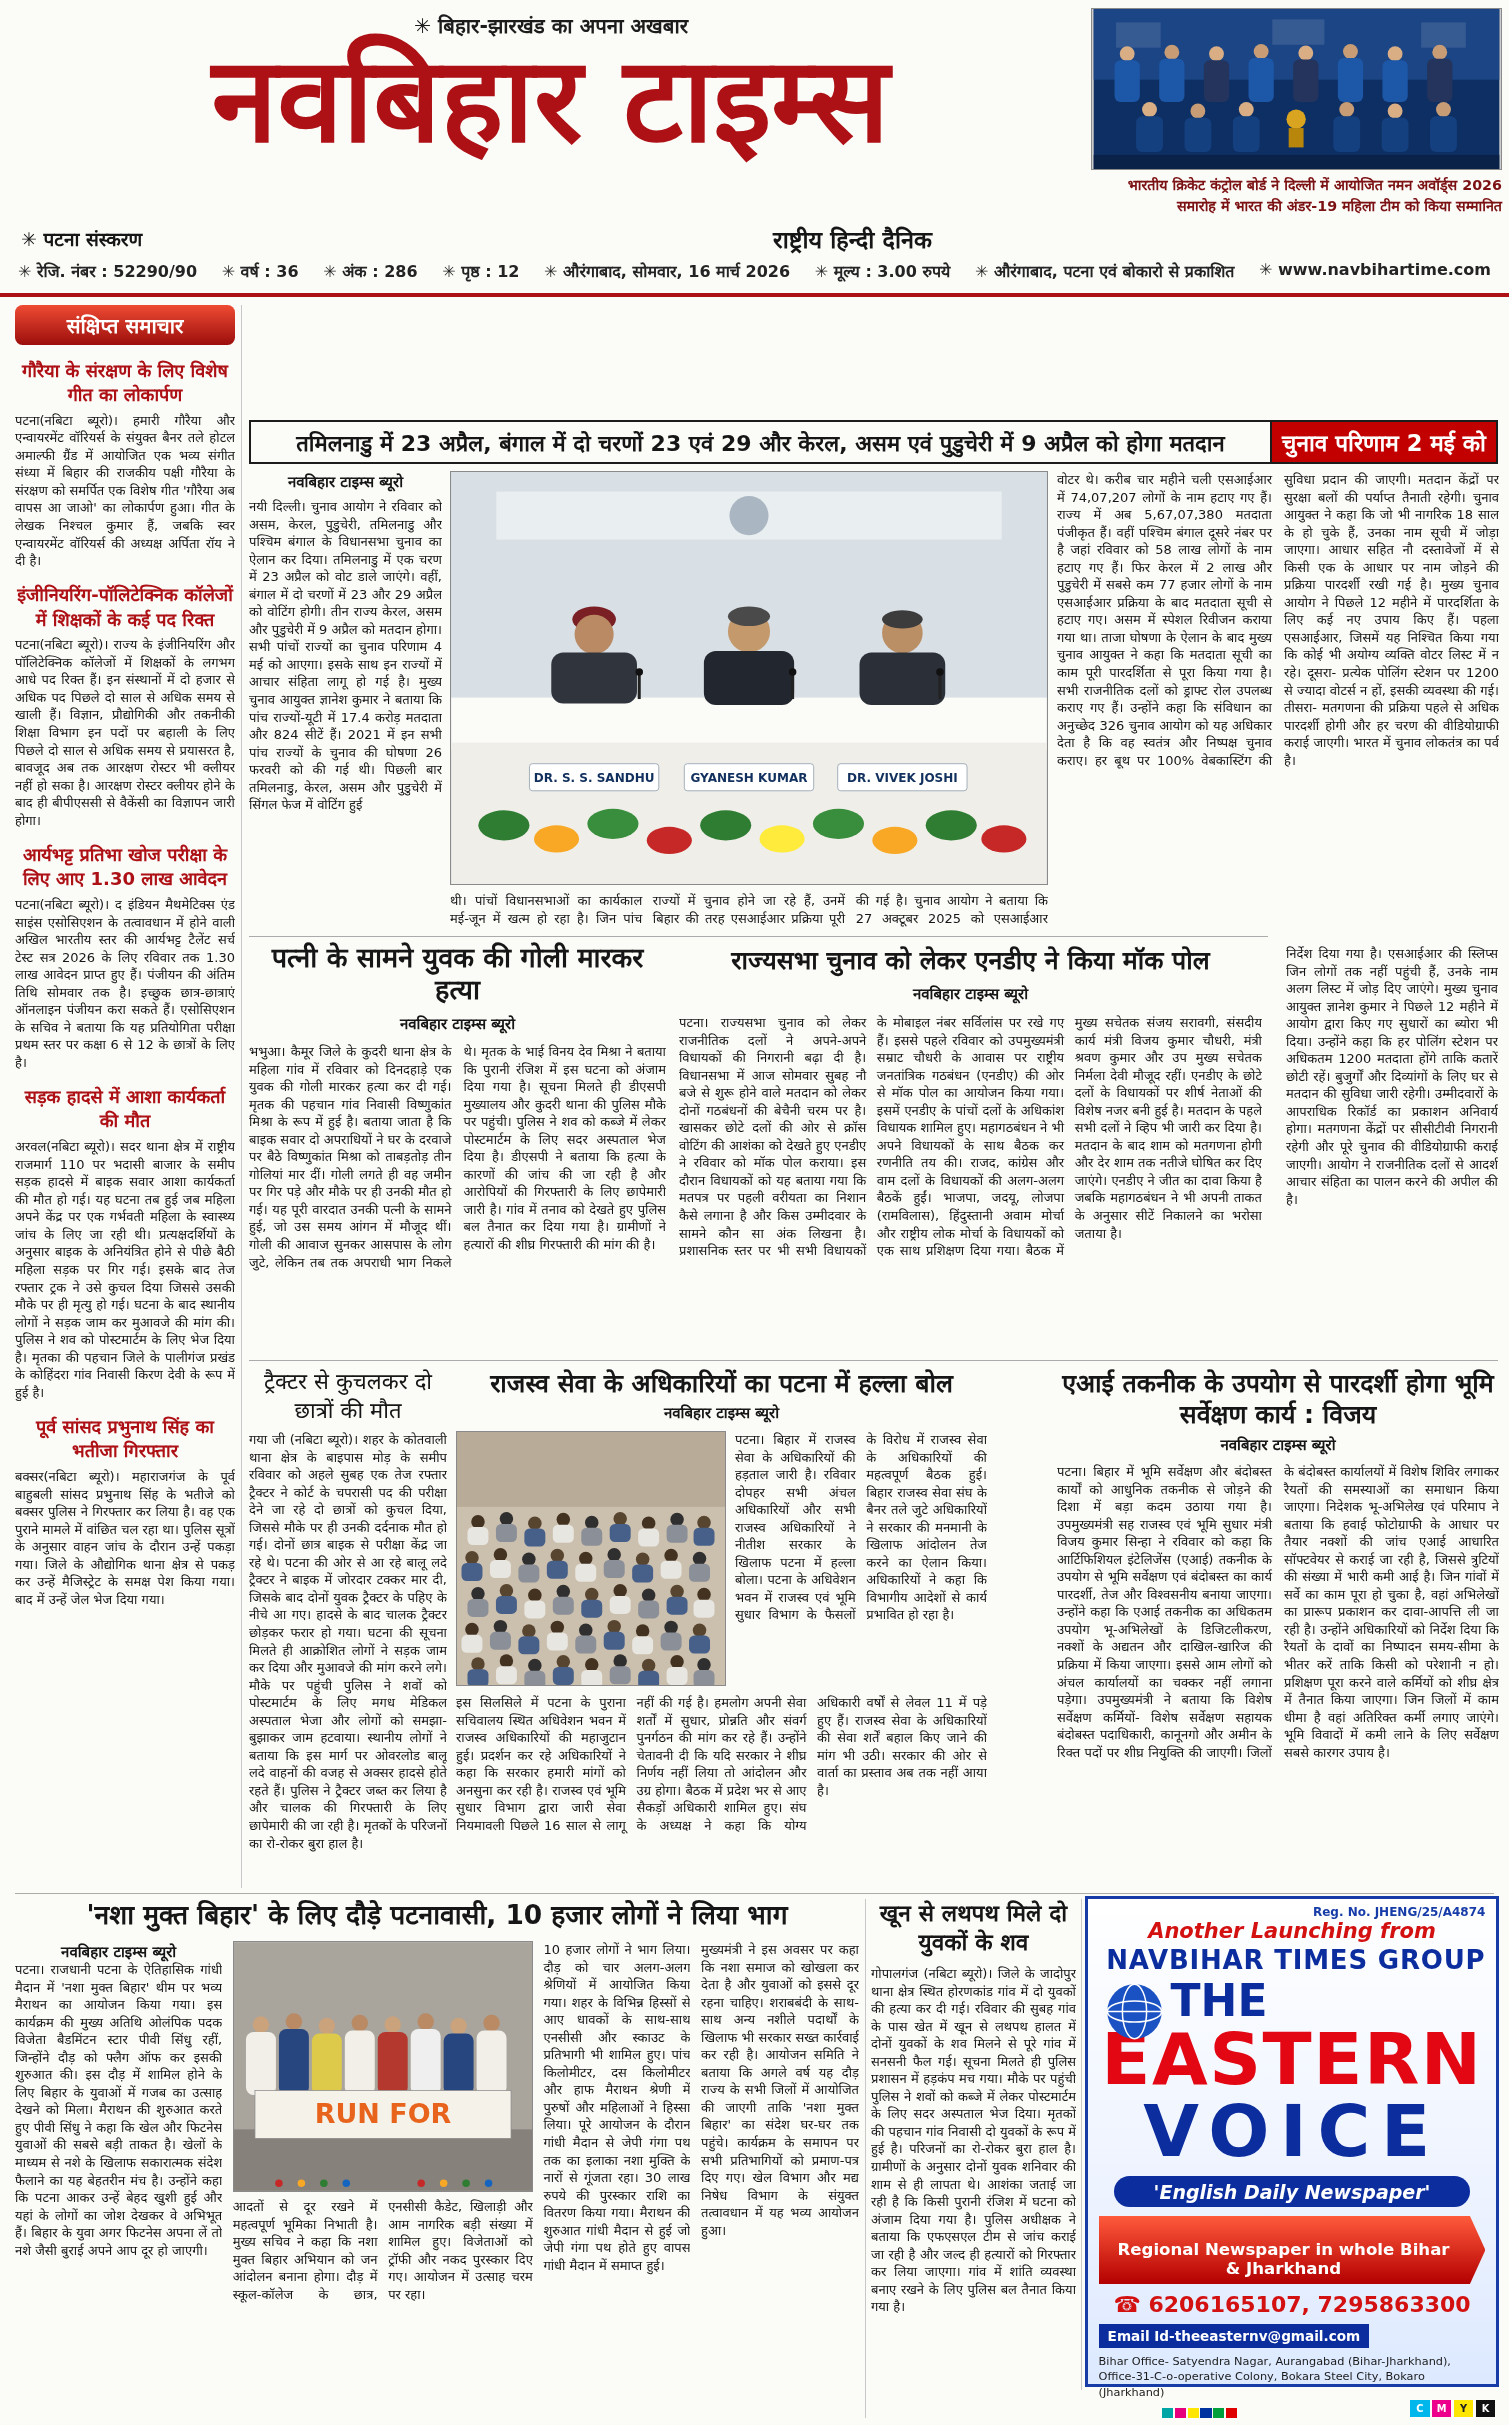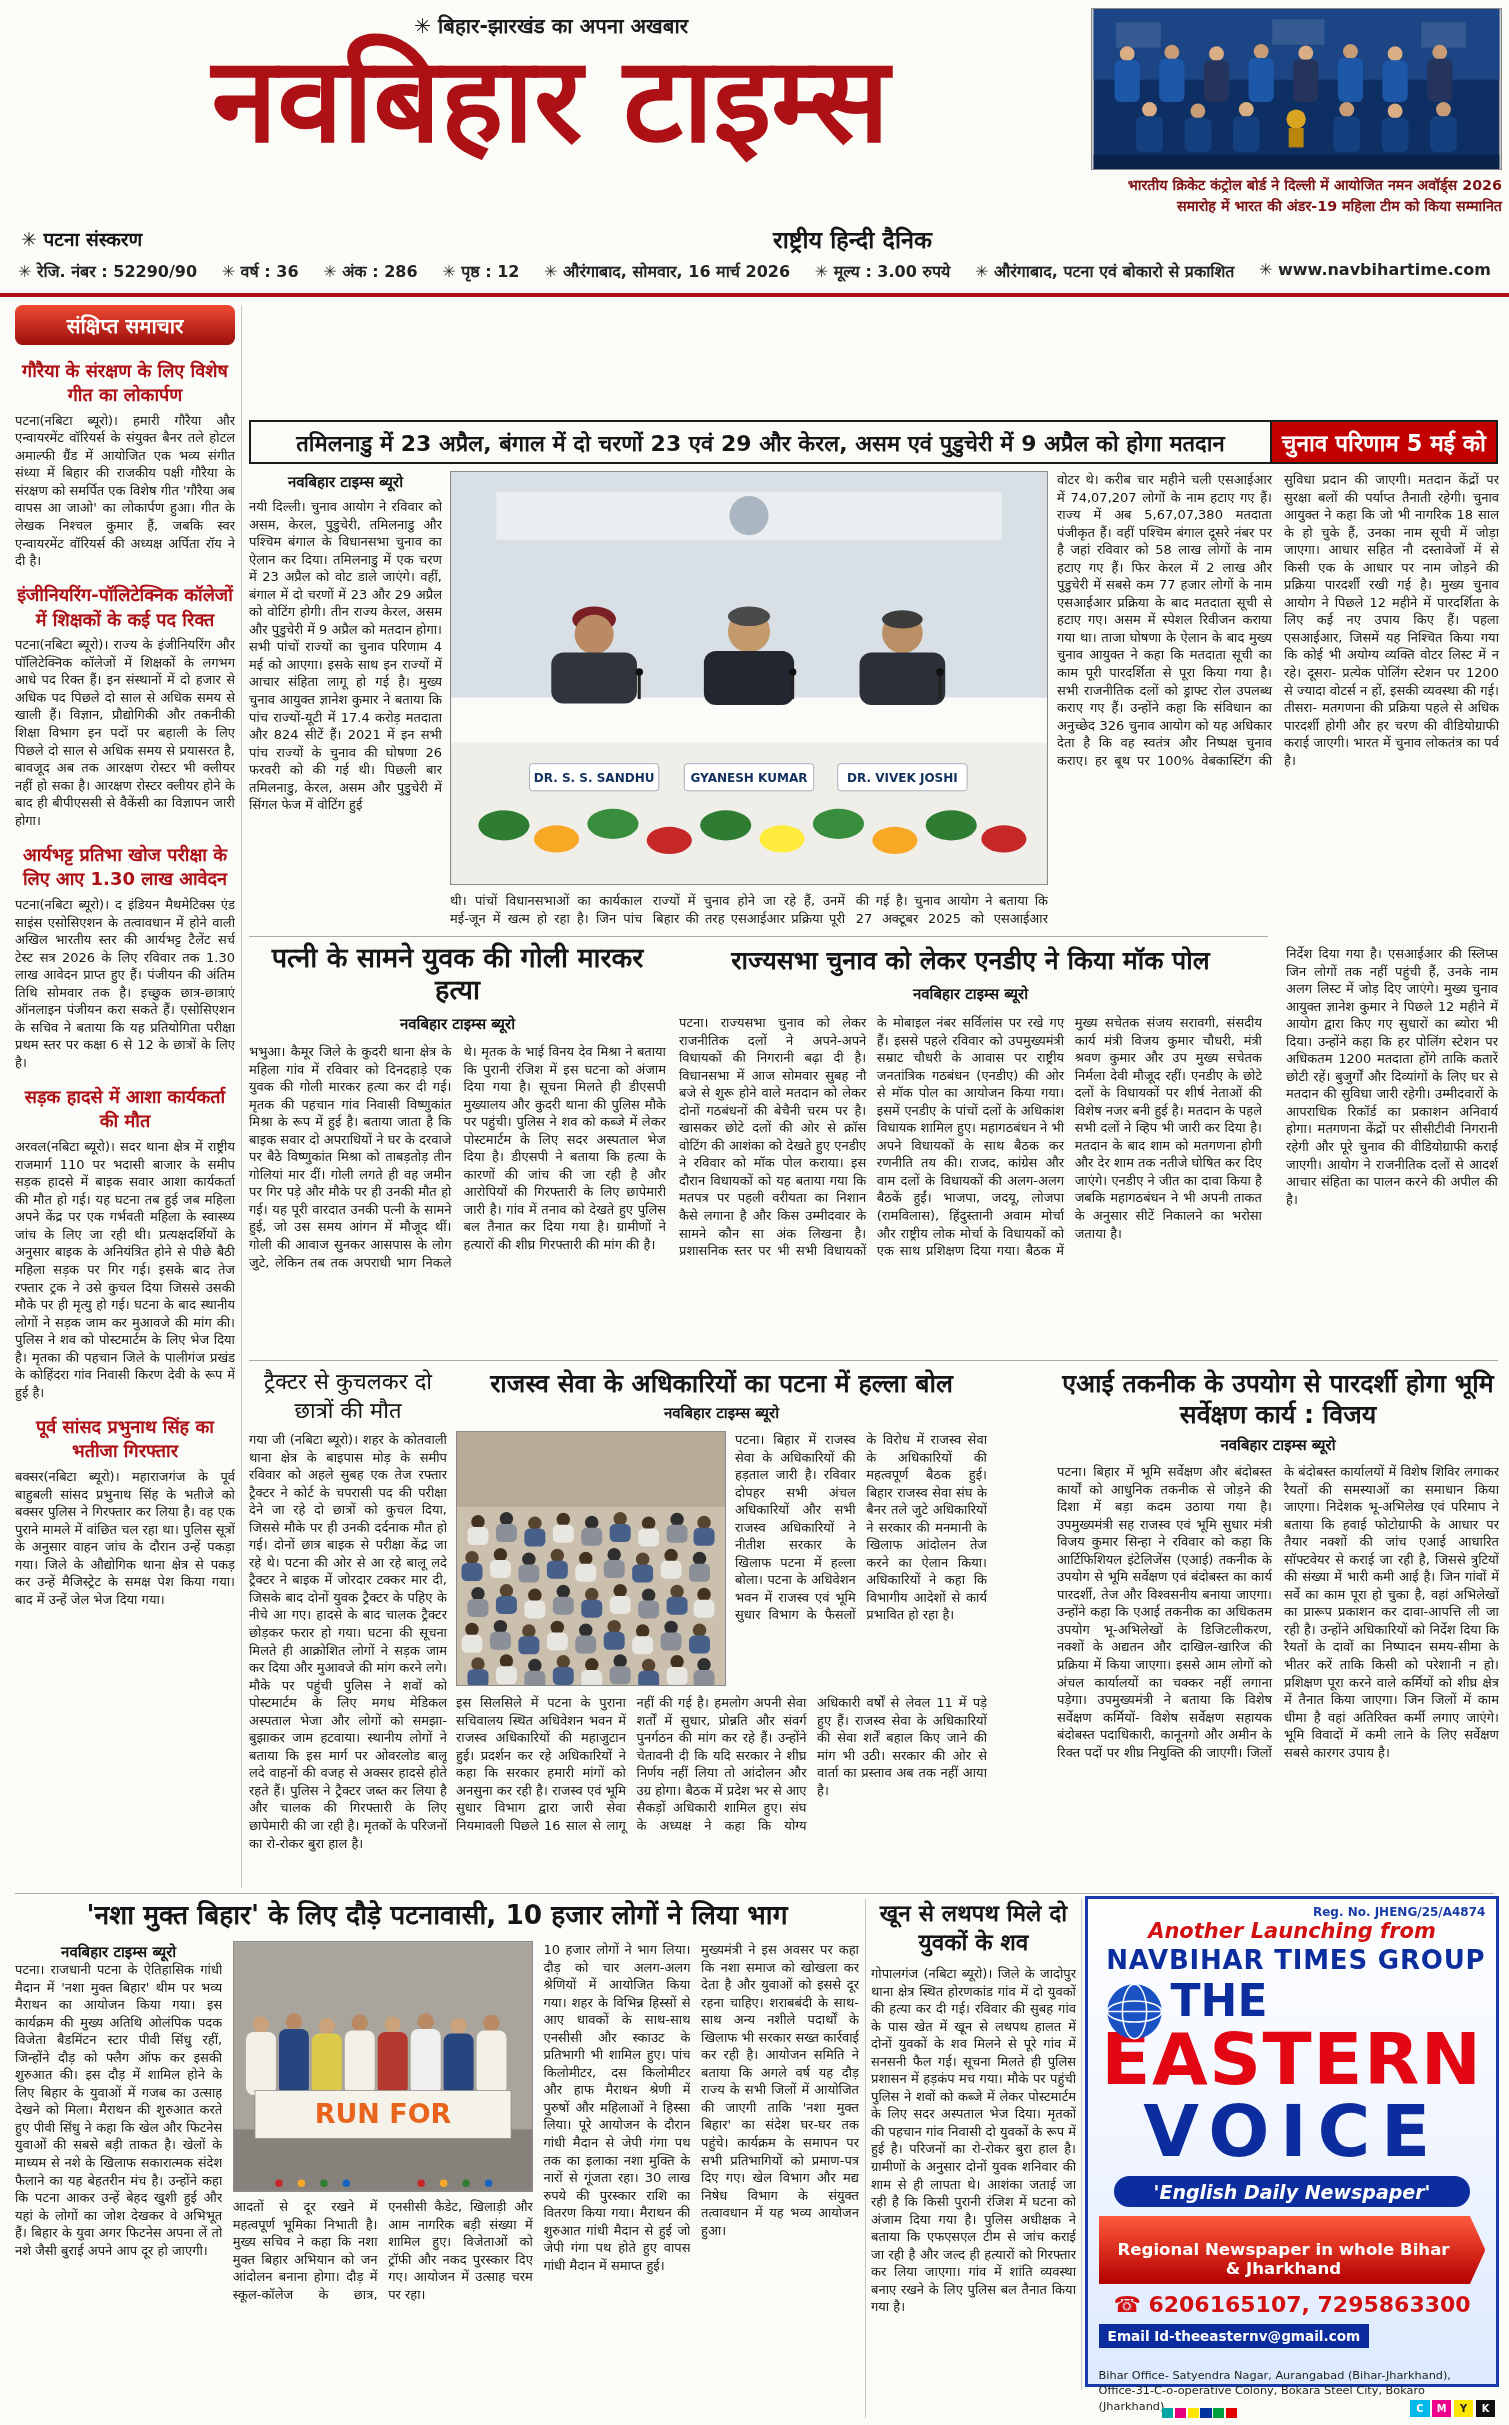--- a/index.html
+++ b/index.html
@@ -41,21 +41,21 @@
   .ad-launch{color:#d31111;font-size:21px;font-weight:bold;font-style:italic;text-align:center}
   .ad-group{color:#0c2d9e;font-size:26px;font-weight:bold;text-align:right;letter-spacing:0.8px;margin-top:1.5px}
   .ad-main{position:relative;margin-top:4.5px}
   .ad-the{color:#0c2d9e;font-size:44px;font-weight:bold;line-height:1;margin-left:72px}
   .ad-eastern{color:#e30613;font-size:72px;font-weight:bold;line-height:1;text-align:center;letter-spacing:1.5px}
   .ad-voice{color:#0c2d9e;font-size:72px;font-weight:bold;line-height:1;text-align:center;letter-spacing:10.6px}
   .ad-tag{background:#0c2d9e;color:#fff;font-size:19px;font-weight:bold;font-style:italic;text-align:center;border-radius:16.6px;padding:4.5px 7.5px;margin:9px 15px 0}
   .ad-ribbon{background:linear-gradient(180deg,#ff5a3c,#b30000);color:#fff;font-size:16.6px;font-weight:bold;text-align:center;padding:24px 26px 6px 9px;margin-top:9px;clip-path:polygon(0 0,96% 0,100% 50%,96% 100%,0 100%)}
   .ad-phone{color:#d31111;font-size:22px;font-weight:bold;text-align:center;margin-top:7.5px}
   .ad-email{display:inline-block;background:#0c2d9e;color:#fff;font-size:13.6px;font-weight:bold;padding:3.8px 9px;margin-top:7.5px}
-  .ad-addr{font-size:11.3px;line-height:1.4;color:#1c1c1c;margin-top:20px}
+  .ad-addr{font-size:11.3px;line-height:1.4;color:#1c1c1c;margin-top:6px}
   .cmyk{position:absolute;display:flex;gap:2.3px}
   .cmyk div{width:19.6px;height:16.6px;display:flex;align-items:center;justify-content:center;font-size:9.8px;font-weight:bold;color:#fff}
   .regmarks{position:absolute;display:flex;gap:1.5px}
   .regmarks div{width:11.3px;height:9.8px}
 </style>
 </head>
 <body>
 
 <div class="page">
 
@@ -168,21 +168,21 @@
     </div>
     <div>
       <div class="side-hl">पूर्व सांसद प्रभुनाथ सिंह का भतीजा गिरफ्तार</div>
       <div class="jtext">बक्सर(नबिटा ब्यूरो)। महाराजगंज के पूर्व बाहुबली सांसद प्रभुनाथ सिंह के भतीजे को बक्सर पुलिस ने गिरफ्तार कर लिया है। वह एक पुराने मामले में वांछित चल रहा था। पुलिस सूत्रों के अनुसार वाहन जांच के दौरान उन्हें पकड़ा गया। जिले के औद्योगिक थाना क्षेत्र से पकड़ कर उन्हें मैजिस्ट्रेट के समक्ष पेश किया गया। बाद में उन्हें जेल भेज दिया गया।</div>
     </div>
   </div>
 
 
   <div class="abs subbar" style="left:249px;top:420px;width:1249px;height:44px">
     <div class="subbar-text">तमिलनाडु में 23 अप्रैल, बंगाल में दो चरणों 23 एवं 29 और केरल, असम एवं पुडुचेरी में 9 अप्रैल को होगा मतदान</div>
-    <div class="subbar-badge">चुनाव परिणाम 5 मई को</div>
+    <div class="subbar-badge">चुनाव परिणाम 2 मई को</div>
   </div>
 
   <div class="abs byline" style="left:249px;top:471px;width:193px">नवबिहार टाइम्स ब्यूरो</div>
   <div class="abs jtext" style="left:249px;top:498px;width:193px;height:398px">नयी दिल्ली। चुनाव आयोग ने रविवार को असम, केरल, पुडुचेरी, तमिलनाडु और पश्चिम बंगाल के विधानसभा चुनाव का ऐलान कर दिया। तमिलनाडु में एक चरण में 23 अप्रैल को वोट डाले जाएंगे। वहीं, बंगाल में दो चरणों में 23 और 29 अप्रैल को वोटिंग होगी। तीन राज्य केरल, असम और पुडुचेरी में 9 अप्रैल को मतदान होगा। सभी पांचों राज्यों का चुनाव परिणाम 4 मई को आएगा। इसके साथ इन राज्यों में आचार संहिता लागू हो गई है। मुख्य चुनाव आयुक्त ज्ञानेश कुमार ने बताया कि पांच राज्यों-यूटी में 17.4 करोड़ मतदाता और 824 सीटें हैं। 2021 में इन सभी पांच राज्यों के चुनाव की घोषणा 26 फरवरी को की गई थी। पिछली बार तमिलनाडु, केरल, असम और पुडुचेरी में सिंगल फेज में वोटिंग हुई</div>
 
   <svg class="abs photo" style="left:450px;top:471px" width="598" height="414" viewBox="0 0 792 548">
     <rect width="792" height="548" fill="#c9d2d9"></rect>
     <rect width="792" height="330" fill="#d8dfe5"></rect>
     <rect x="60" y="26" width="672" height="64" fill="#eef1f3" opacity="0.8"></rect>
     <circle cx="396" cy="58" r="26" fill="#aab7c2"></circle>

